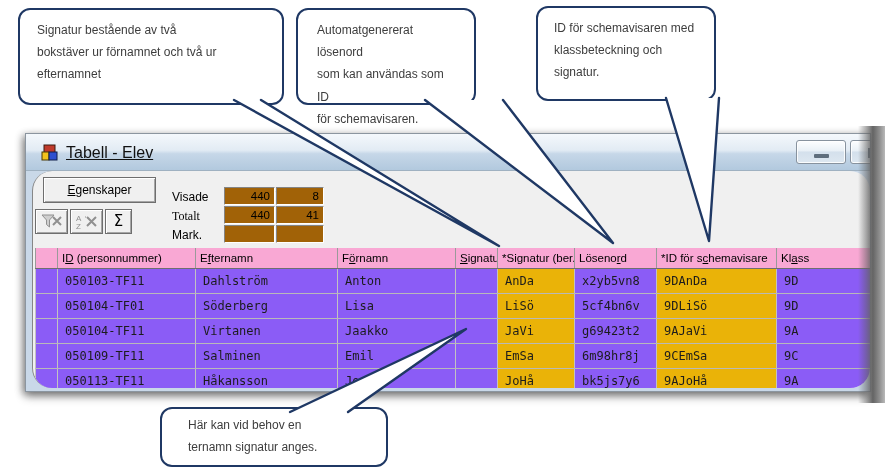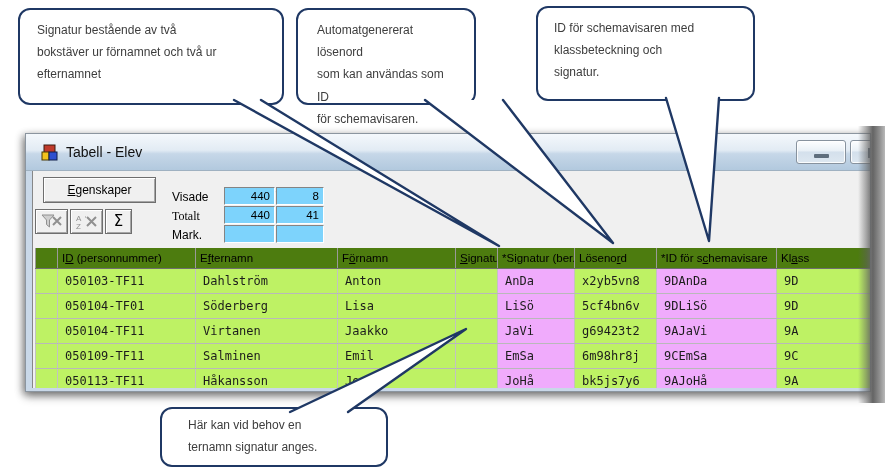--- a/index.html
+++ b/index.html
@@ -10,95 +10,95 @@
   }
 
   
   .callout {
     position:absolute; background:#fff; border:2.5px solid #1f3864;
     border-radius:12px; color:#3d3d3d; font-size:12px; line-height:1.85;
     white-space:pre-line; z-index:30;
   }
   #callout-signature { left:18px;  top:8px;  width:266px; height:97px; padding:9px 17px; }
   #callout-password  { left:296px; top:8px;  width:180px; height:97px; padding:9px 19px; }
-  #callout-schemaid  { left:536px; top:6px;  width:219px; height:95px; padding:9px 16px; }
+  #callout-schemaid  { left:536px; top:6px;  width:180px; height:95px; padding:9px 16px; }
   #callout-manual    { left:160px; top:407px; width:228px; height:60px; padding:5px 26px; }
 
   .tails { position:absolute; left:0; top:0; z-index:40; pointer-events:none; }
 
   
   .window {
     position:absolute; left:25px; top:133px; width:846px; height:259px;
     background:#c9d8e8; border:1px solid #8b959f; z-index:10;
     box-shadow:0 4px 9px rgba(0,0,0,.45), -3px 2px 7px rgba(0,0,0,.25);
   }
   .titlebar {
     position:absolute; left:0; top:0; right:0; height:37px; overflow:hidden;
     background:linear-gradient(#f4f8fc 0%, #e2ebf4 45%, #c6d7e8 55%, #b2c9de 100%);
     border-bottom:1px solid #9fb1c1;
   }
   .app-icon { position:absolute; left:15px; top:10px; width:17px; height:17px; }
-  .win-title { position:absolute; left:40px; top:10px; font-size:14px; color:#111; }
+  .win-title { position:absolute; left:40px; top:10px; font-size:16px; color:#111;text-decoration:underline; }
   .win-btn {
     position:absolute; top:6px; height:24px; width:50px; border:1px solid #87929e;
     border-radius:3px;
     background:linear-gradient(#fdfeff, #e9f0f6 45%, #d4e0ec 50%, #dde7f0 100%);
     box-shadow:inset 0 0 0 1px rgba(255,255,255,.85);
   }
   #btn-minimize { left:770px; }
   #btn-maximize { left:824px; }
   .dash { position:absolute; left:17px; top:13px; width:15px; height:4px; background:#5f6e7d; border-radius:1px; }
   .boxglyph { position:absolute; left:17px; top:7px; width:12px; height:10px; border:2px solid #5f6e7d; }
 
   .client {
     position:absolute; left:6px; top:37px; right:0; bottom:3px;
-    background:#f0f0f0; border-left:1px solid #878787; overflow:hidden;
+    background:#f0f0f0; border-left:1px solid #878787; overflow:hidden;border-radius:20px;
   }
 
   
   .btn95 {
     position:absolute; background:#f0f0f0; border:1px solid #6e6e6e;
     box-shadow:inset 1px 1px 0 #fff, inset -1px -1px 0 #a6a6a6;
     font-size:12px; color:#000; text-align:center;
   }
   #btn-egenskaper { left:10px; top:6px; width:113px; height:26px; line-height:24px; }
   .icon-btn { top:38px; width:33px; height:25px; padding-top:3px; }
   #btn-filter-remove { left:2px; }
   #btn-sort-remove { left:37px; }
   #btn-sum { left:72px; width:27px; font-size:15px; font-family:"DejaVu Sans", sans-serif; line-height:17px; }
 
   .stat-label { position:absolute; left:131px; font-size:12px; color:#000;margin-left:8px; }
   .stat-colhead { position:absolute; top:15px; font-size:16px; color:#000; }
   .stat-box {
-    position:absolute; height:18px; background:#7dd3fc; border:1px solid;
+    position:absolute; height:18px; background:#a16207; border:1px solid;
     border-color:#848484 #ffffff #ffffff #848484;
     font-size:11.5px; text-align:right; padding:2px 4px 0 0; color:#000;
   }
   .sb-c1 { left:191px; width:51px; }
   .sb-c2 { left:243px; width:48px; }
   .sb-r1 { top:16px; } .sb-r2 { top:35px; } .sb-r3 { top:54px; }
 
   
   table.grid {
     position:absolute; left:2px; top:77px; width:839px;
     border-collapse:collapse; table-layout:fixed;
   }
   .grid th {
-    height:20px; background:#4d7c0f; font-weight:normal; font-size:11.5px;
+    height:20px; background:#f9a8d4; font-weight:normal; font-size:11.5px;
     text-align:left; padding:2px 0 2px 4px; border-bottom:1px solid #6f6f6f;
     border-right:1px solid #9a9a9a; overflow:hidden; white-space:nowrap; color:#000;
   }
   .grid th:first-child { border-left:1px solid #9a9a9a; }
   .grid td {
-    height:25px; background:#bef264; border-right:1px solid #c2c2c2;
+    height:25px; background:#8b5cf6; border-right:1px solid #c2c2c2;
     border-bottom:1px solid #b9b9b9; font-family:"DejaVu Sans Mono", monospace;
     font-size:12px; color:#1c1c1c; padding:0 0 0 7px; white-space:nowrap; overflow:hidden;
   }
   .grid td:first-child { border-left:1px solid #c2c2c2; }
-  .grid td.gray { background:#f0abfc;margin-left:20px; }
+  .grid td.gray { background:#eab308;margin-left:20px; }
   .u { text-decoration:underline; }
 
   
   .edge-strip {
     position:absolute; left:858px; top:126px; width:27px; height:277px; z-index:20;
     background:linear-gradient(to right, rgba(100,100,100,0) 0%, rgba(95,95,95,.5) 30%, #646464 55%, #8f8f8f 80%, #b9b9b9 100%);
   }
 </style>
 </head>
 <body>

